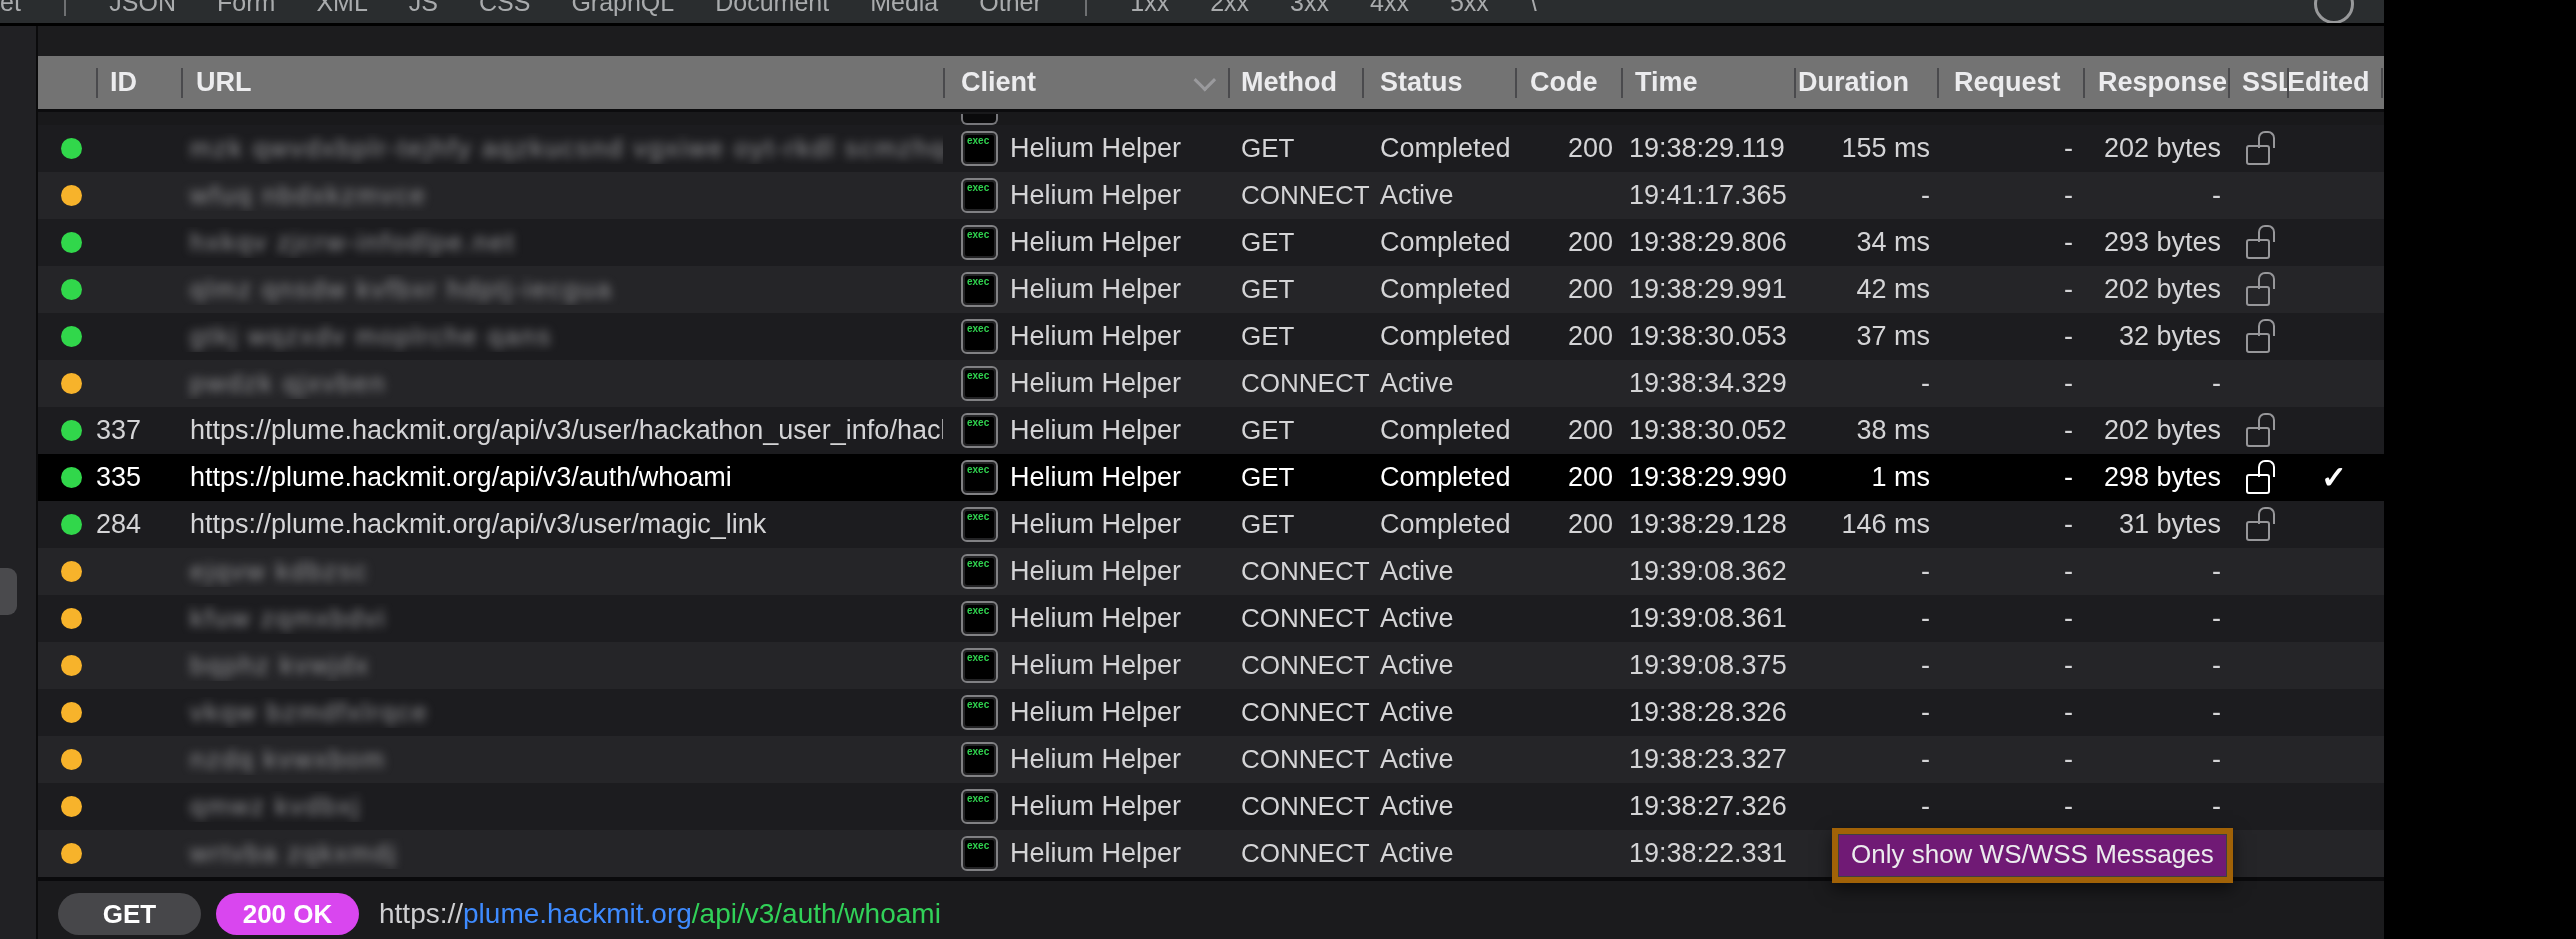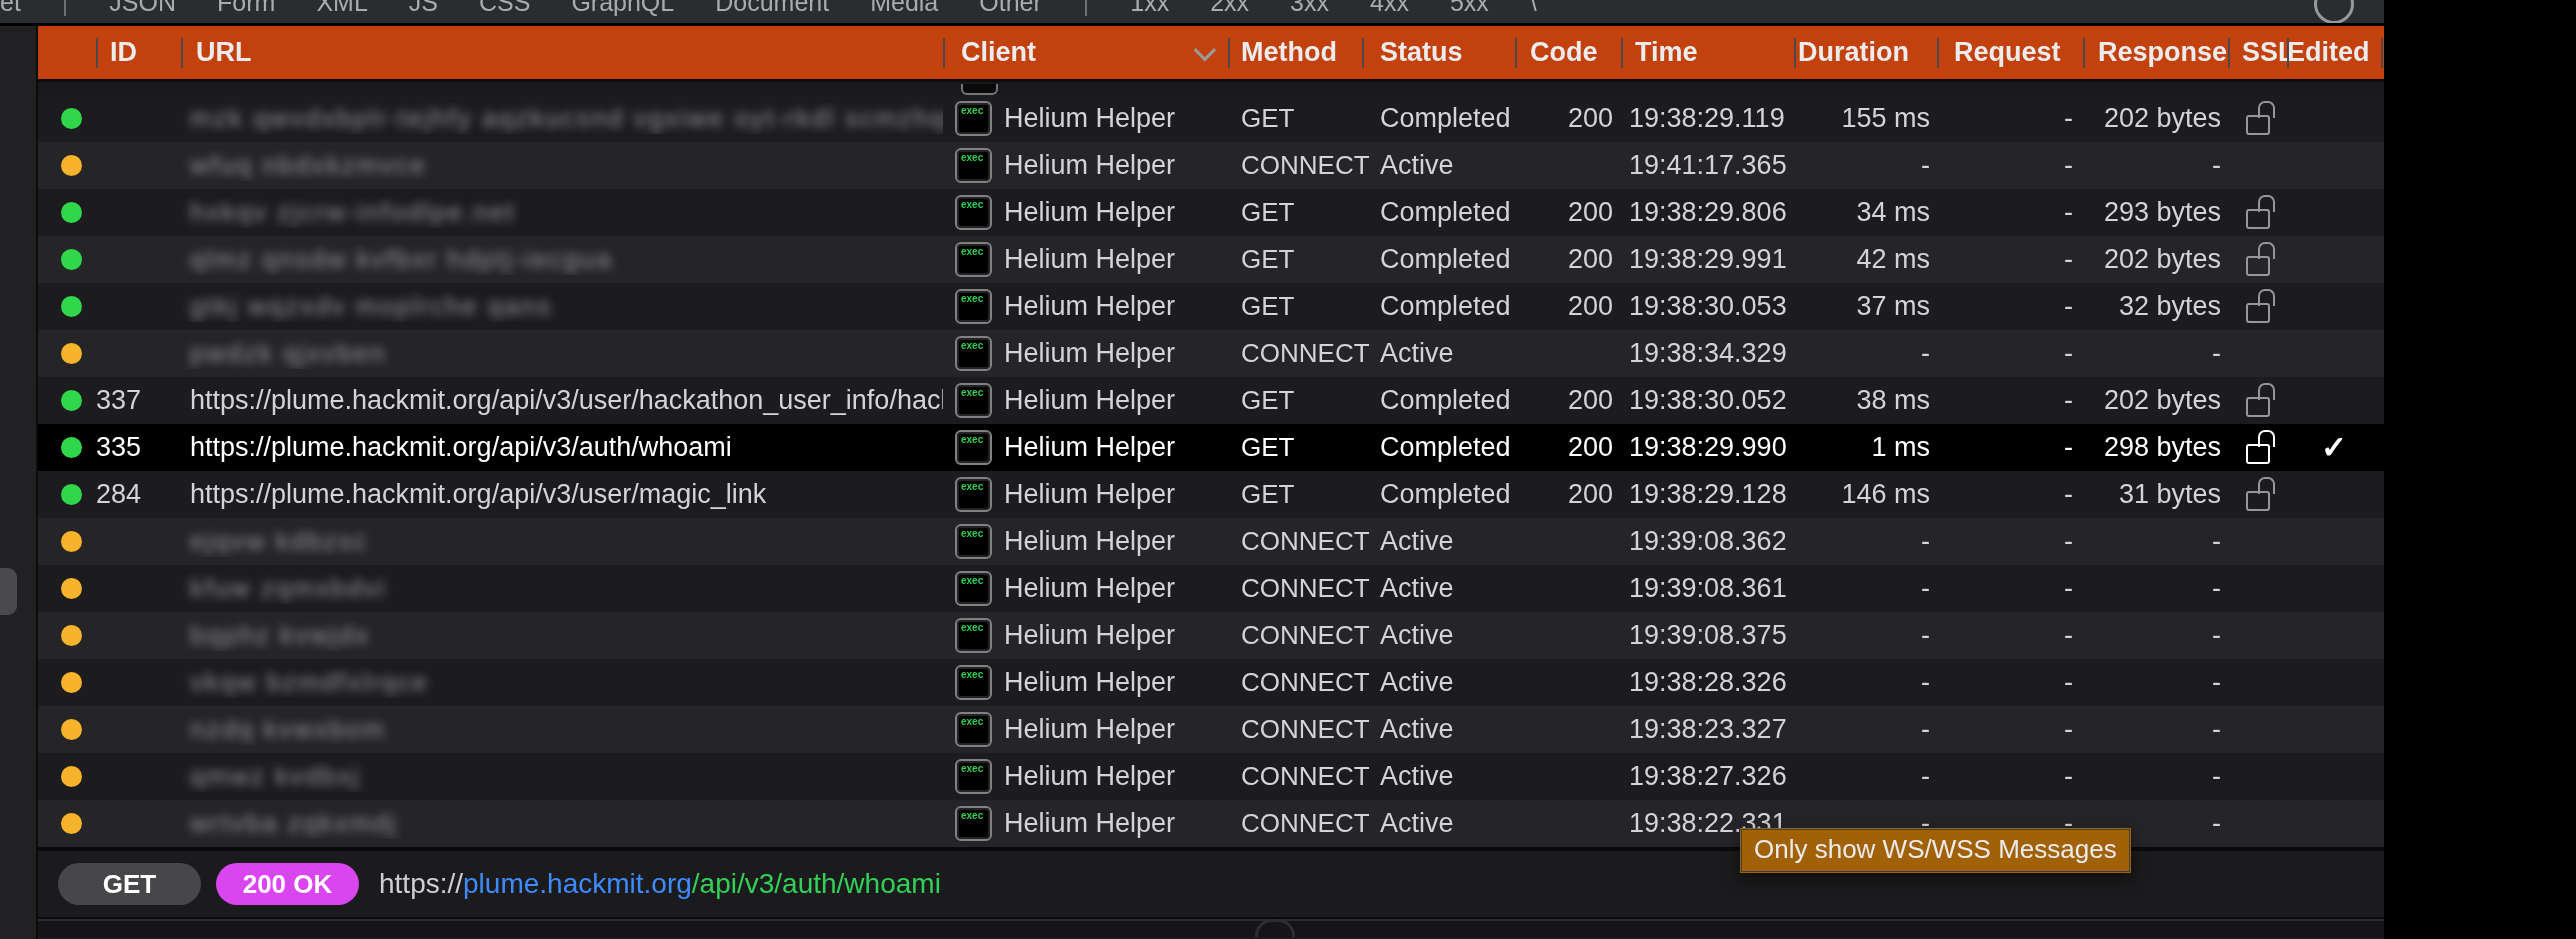--- a/index.html
+++ b/index.html
@@ -11,21 +11,21 @@
   .tabbar-inner{display:flex;gap:41px;align-items:flex-start;font-size:25px;color:#a9abad;
                 transform:translateY(-12px);padding-left:0;white-space:nowrap;}
   .tab{flex:none;}
   .tab.sep{color:#6e7072;}
   .record-circle{position:absolute;right:30px;top:-16px;width:34px;height:34px;border:3px solid #98999b;
                  border-radius:50%;background:transparent;}
 
   
   .grid{display:grid;grid-template-columns:58px 85px 762px 285px 134px 153px 106px 173px 143px 146px 145px 59px 94px 1fr;
         align-items:center;margin-left:38px;}
-  .thead{height:53px;background:#c2410c;border-bottom:3px solid #0c0c0e;font-weight:600;color:#ececee;font-size:27px;}
+  .thead{height:53px;background:#737373;border-bottom:3px solid #0c0c0e;font-weight:600;color:#ececee;font-size:27px;margin-top:30px;}
   .thead .hc{position:relative;height:100%;display:flex;align-items:center;white-space:nowrap;}
   .thead .hc.withsep::before{content:"";position:absolute;left:0;top:12px;height:30px;width:2px;background:#4a4a4d;}
   .hc-id{padding-left:14px;} .hc-url{padding-left:15px;} .hc-client{padding-left:18px;justify-content:flex-start;}
   .hc-method{padding-left:13px;} .hc-status{padding-left:18px;} .hc-code{padding-left:15px;}
   .hc-time{padding-left:14px;} .hc-duration{padding-left:4px;} .hc-request{padding-left:17px;}
   .hc-response{padding-left:15px;} .hc-ssl{padding-left:14px;} .hc-edited{padding-left:0;} .hc-query{padding-left:15px;}
   .chev{margin-left:auto;margin-right:18px;width:13px;height:13px;border-right:3px solid #9a9a9d;
         border-bottom:3px solid #9a9a9d;transform:rotate(45deg) translateY(-4px);}
 
   .sliver{height:13px;background:#19191b;margin-left:38px;position:relative;}
@@ -34,21 +34,21 @@
 
   .trow{height:47px;font-size:27px;white-space:nowrap;cursor:default;}
   .trow.odd{background:#1c1c1f;}
   .trow.even{background:#252528;}
   .trow.selected{background:#000000;color:#fff;}
   .c{overflow:visible;}
   .c-dot{display:flex;} .dot{width:21px;height:21px;border-radius:50%;margin-left:23px;flex:none;}
   .c-id{text-align:left;padding-right:8px;}
   .c-url{padding-left:9px;overflow:hidden;}
   .redacted{color:#97979a;filter:blur(5px);font-size:26px;letter-spacing:2px;}
-  .c-client{display:flex;align-items:center;gap:12px;padding-left:12px;}
+  .c-client{display:flex;align-items:center;gap:12px;padding-left:18px;}
   .appicon{width:33px;height:31px;border-radius:6px;background:#000;border:2px solid #818184;
            box-shadow:inset 0 0 0 2px #232325;position:relative;flex:none;}
   .appicon i{position:absolute;top:3px;left:4px;font-style:normal;font-size:10px;font-weight:bold;
              color:#2fd14e;line-height:1;letter-spacing:0;}
   .c-method{padding-left:13px;font-size:26px;}
   .c-status{padding-left:18px;}
   .c-code{text-align:right;padding-right:8px;}
   .c-time{padding-left:8px;}
   .c-duration{text-align:right;padding-right:7px;}
   .c-request{text-align:right;padding-right:10px;}
@@ -76,22 +76,22 @@
   .notch{position:absolute;left:1255px;top:-2px;width:34px;height:15px;border:3px solid #2e2e31;border-bottom:none;
          border-radius:17px 17px 0 0;background:#151517;}
 
   
   .left-strip{position:absolute;left:0;top:26px;width:36px;height:914px;background:#212124;
               border-right:2px solid #0b0b0c;z-index:5;}
   .panel-handle{position:absolute;left:0;top:542px;width:17px;height:47px;background:#4a4a4d;
                 border-radius:0 9px 9px 0;}
 
   
-  .tooltip{position:absolute;left:1740px;top:828px;z-index:40;background:#a16207;color:#ebebed;
-           font-size:26px;padding:5px 13px 7px;white-space:nowrap;border:1px solid #a16207;
+  .tooltip{position:absolute;left:1832px;top:828px;z-index:40;background:#701a75;color:#ebebed;
+           font-size:26px;padding:5px 13px 7px;white-space:nowrap;border:6px solid #a16207;
            box-shadow:inset 0 0 0 1px #3f3f42, 0 6px 16px rgba(0,0,0,.55);}
 </style>
 </head>
 <body>
 
 <div class="app">
 
   <div class="tabbar">
     <div class="tabbar-inner" id="tabbar">
         <span class="tab">et</span>

